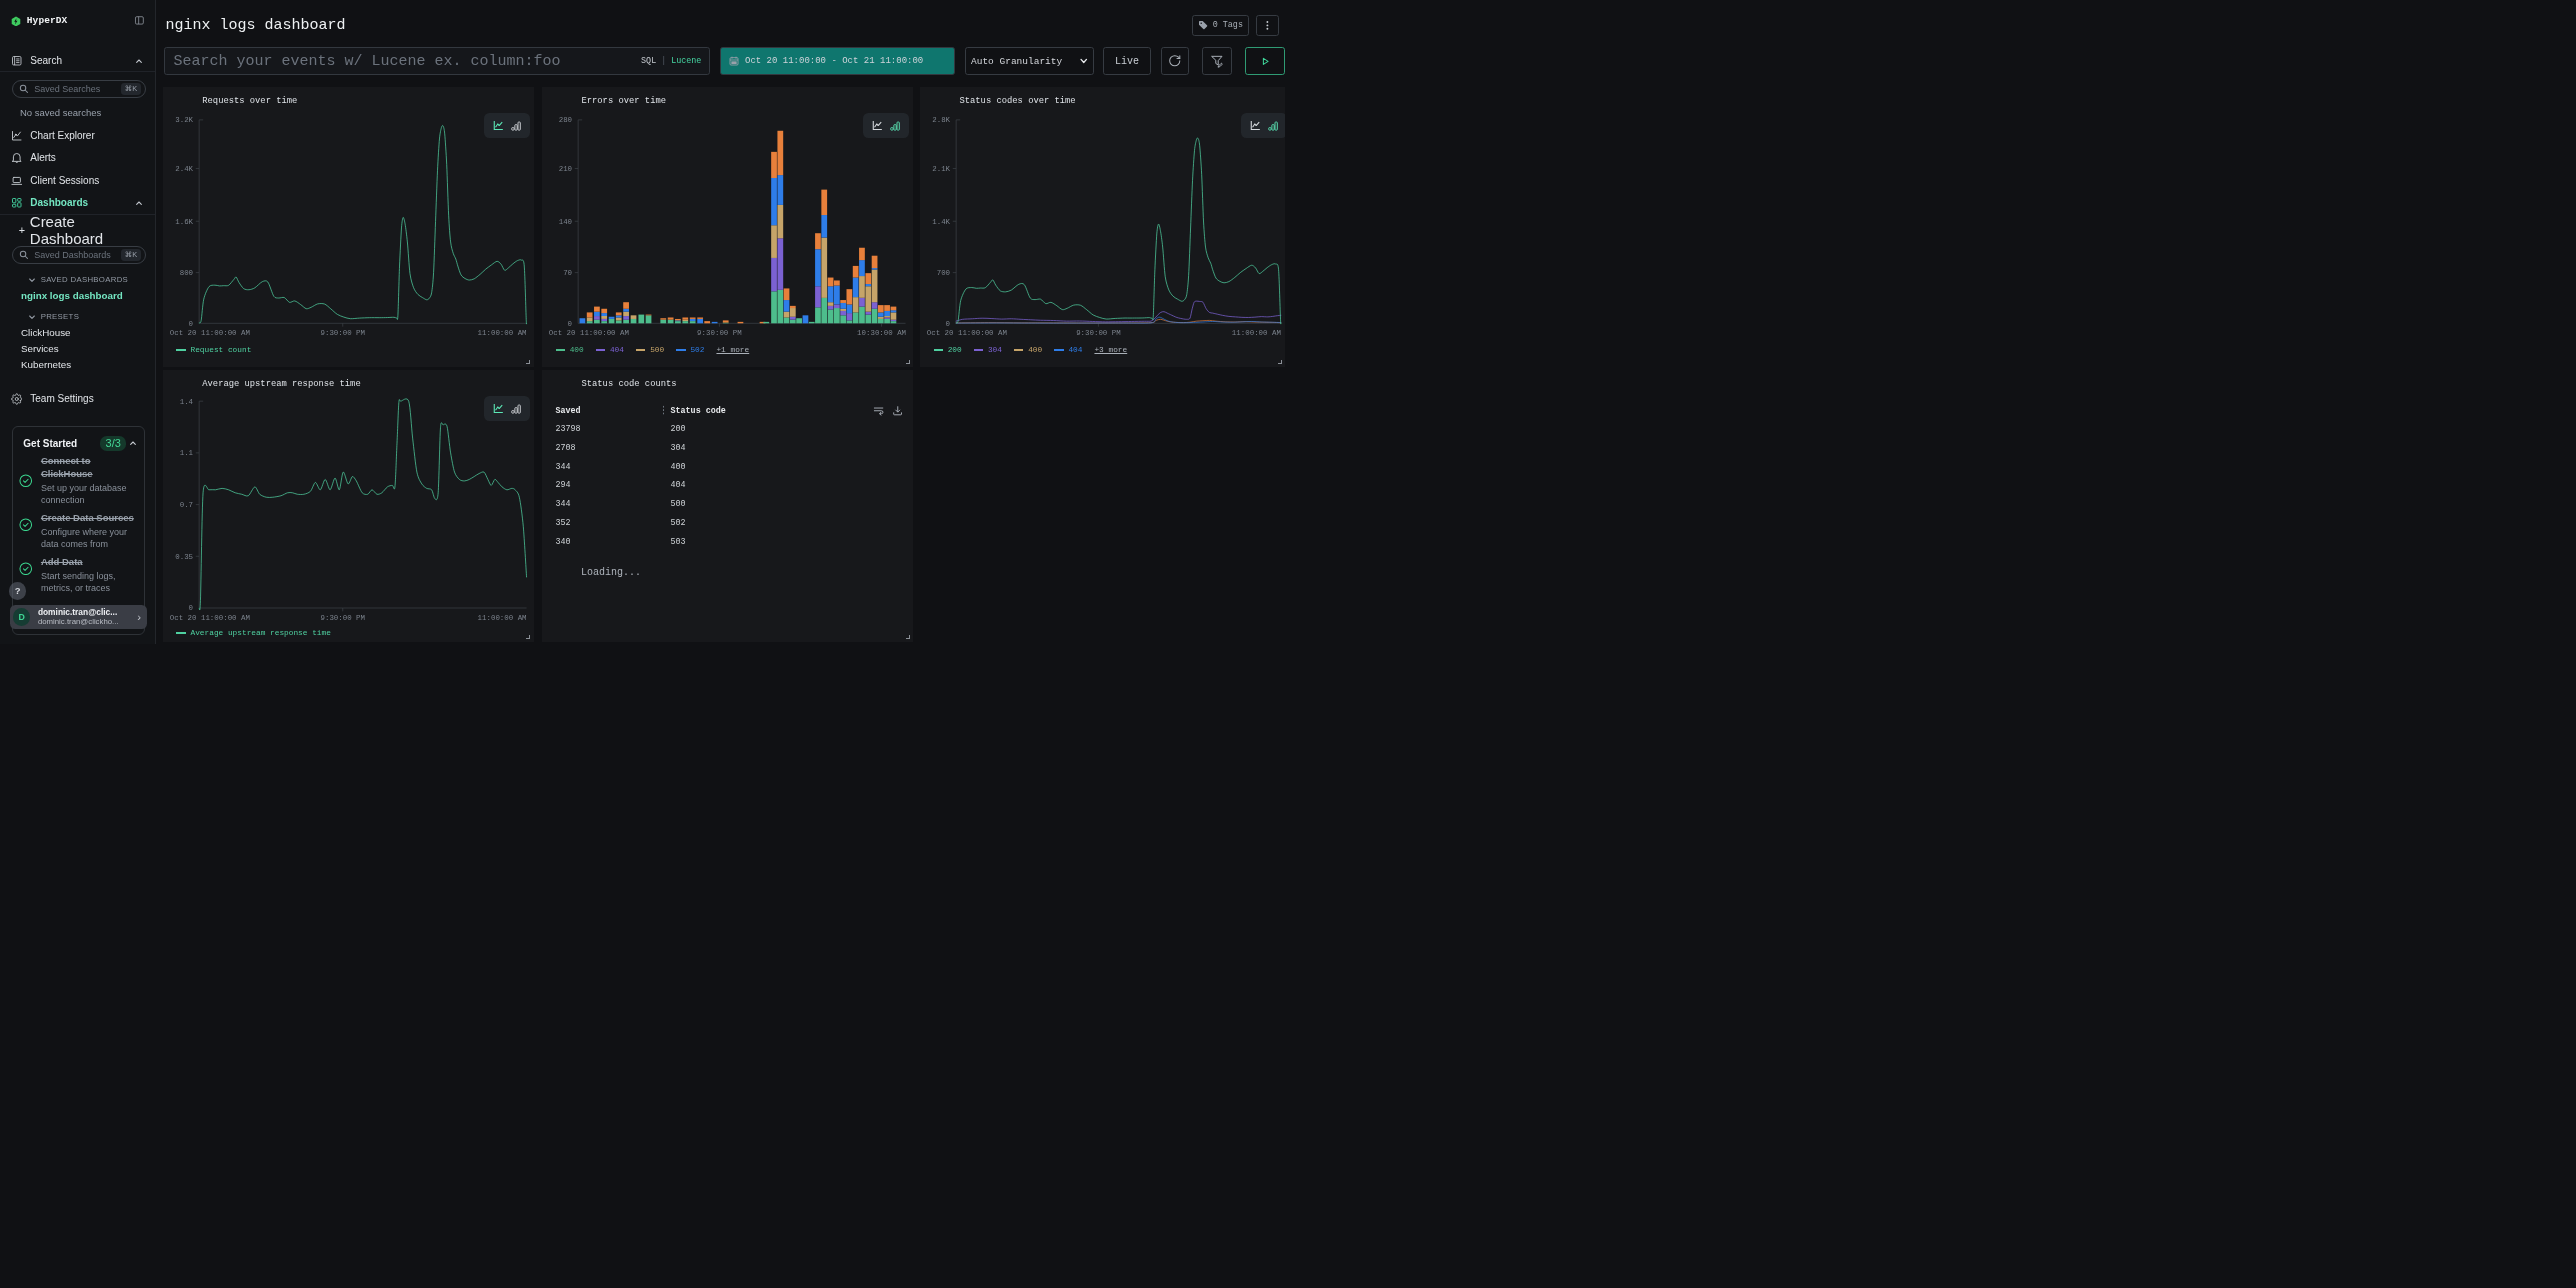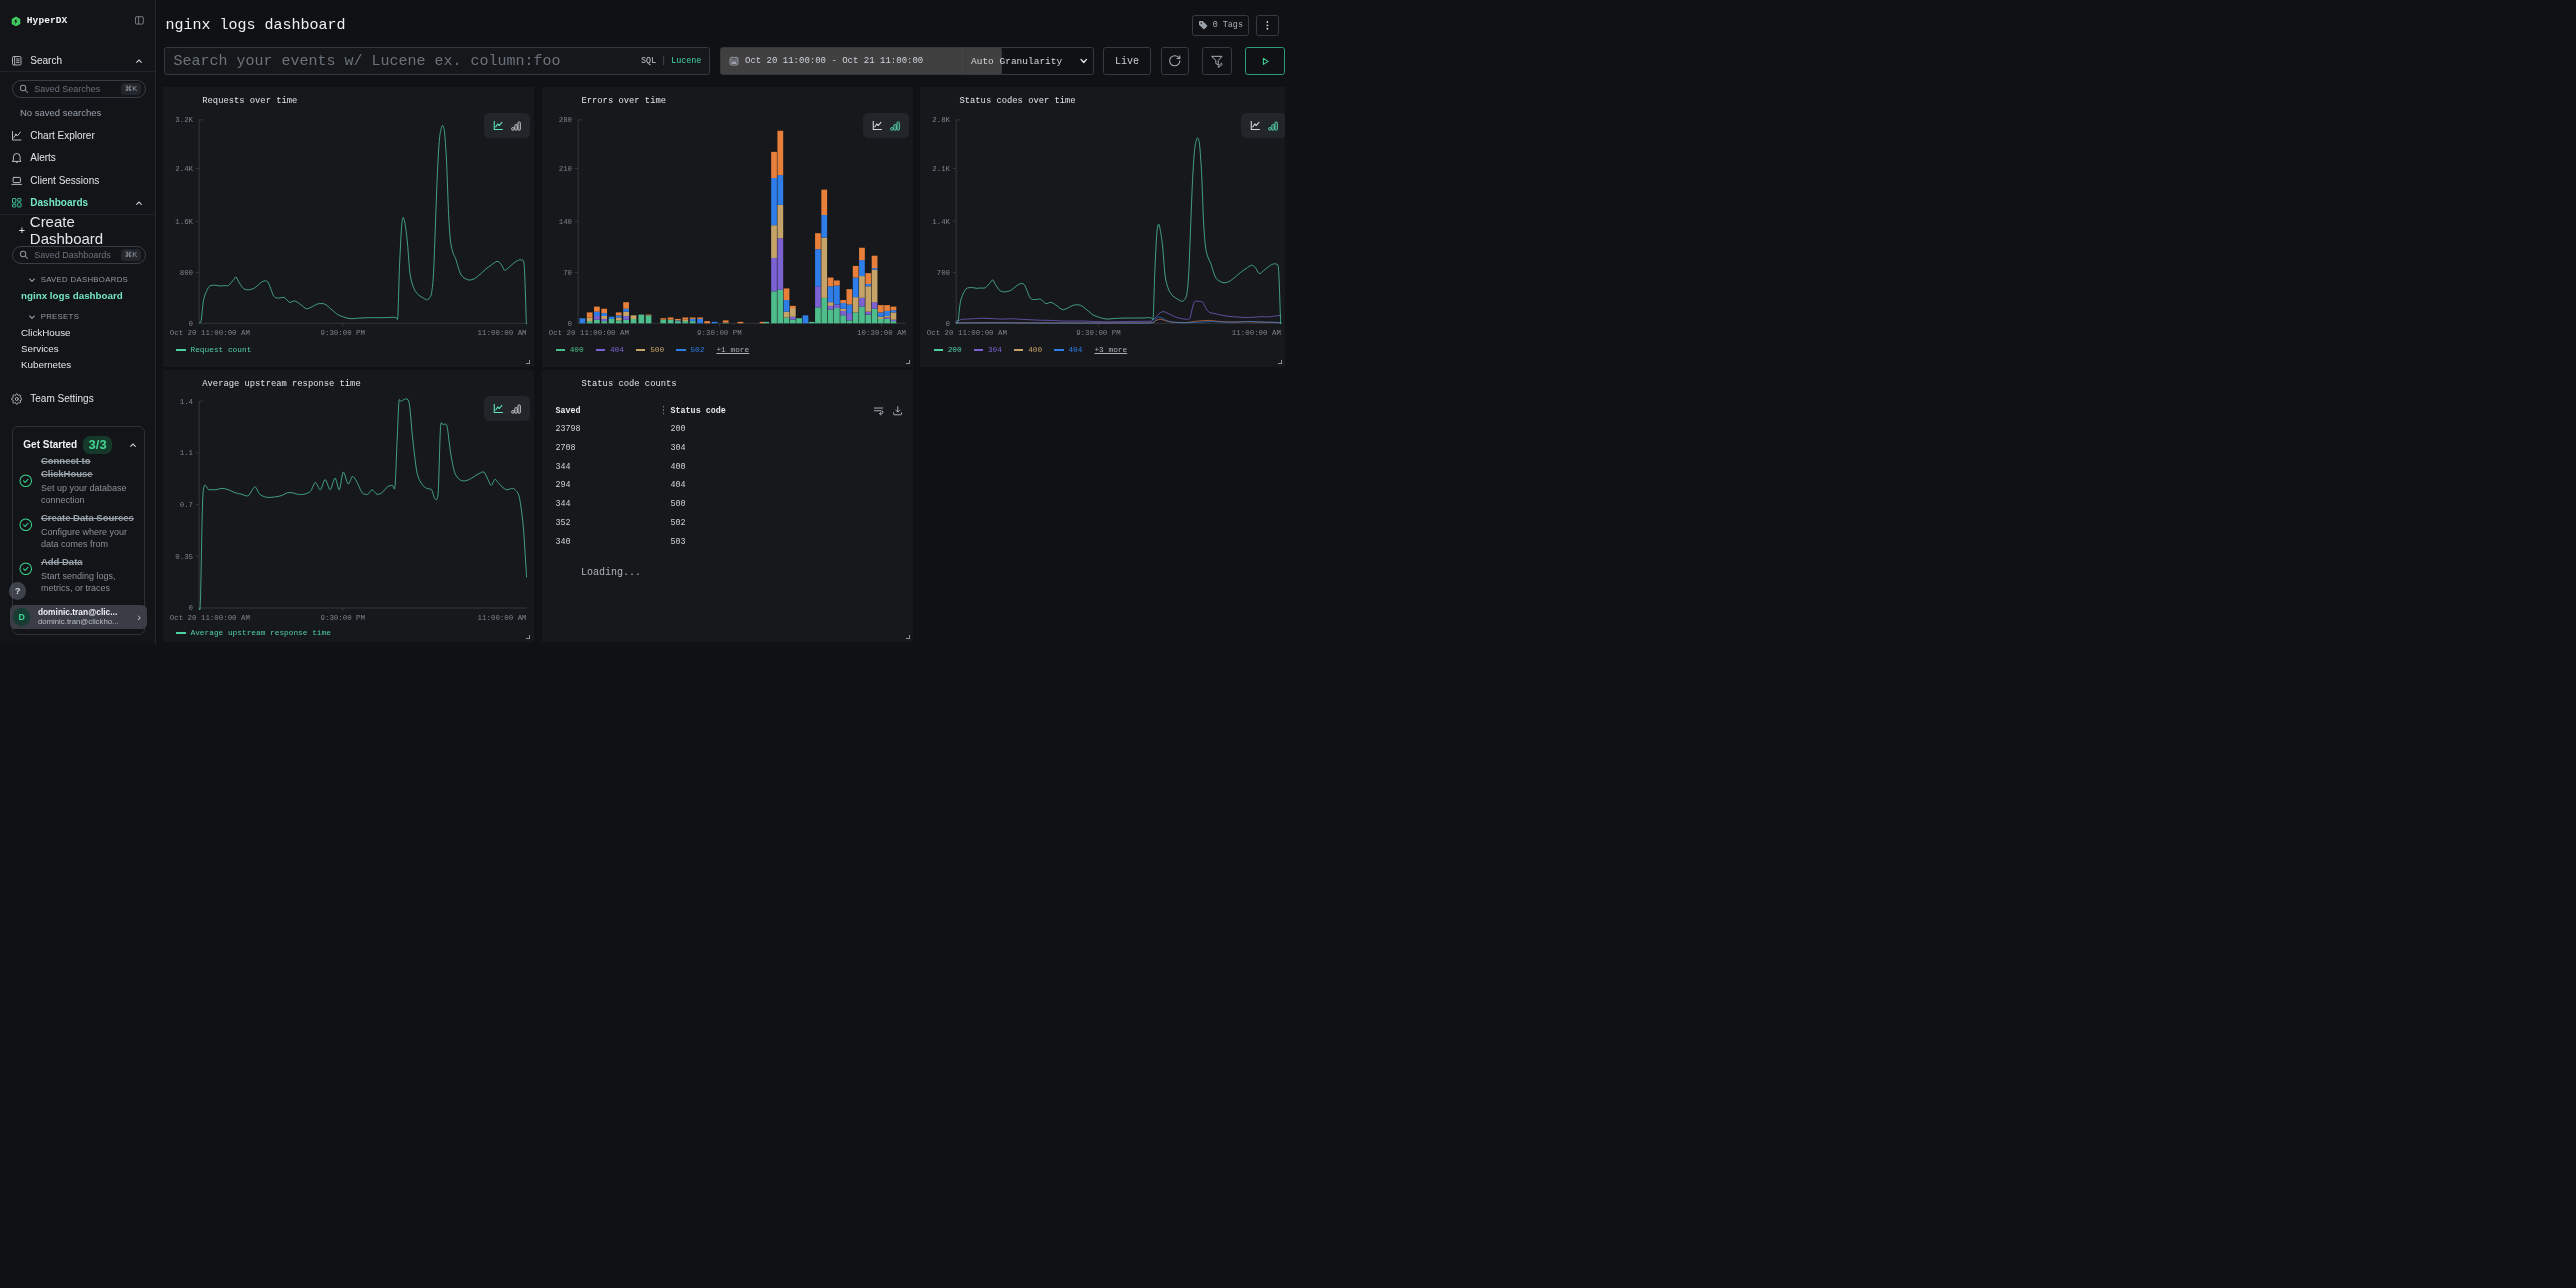--- a/index.html
+++ b/index.html
@@ -24,21 +24,21 @@
 .nosaved { position:absolute; left:20px; top:107px; color:#99a1ac; font-size:9.5px; }
 .plus { color:#dfe3e8; font-size:10.8px; margin-left:8px; font-weight:400; }
 .nlabel2 { font-size:15px; color:#e2e5e9; margin-left:4.7px; }
 .secrow { position:absolute; left:28px; height:9.5px; display:flex; align-items:center; gap:4.7px;
   color:#949ba5; font-size:7.8px; letter-spacing:0.3px; }
 .sitem { position:absolute; left:21px; font-size:9.8px; color:#e2e5e9; }
 .sitem.teal2 { color:#74e6c2; font-weight:700; font-size:9.8px; }
 .gscard { position:absolute; left:11.5px; top:426px; width:133px; height:209px; border:0.7px solid #2e3237; border-radius:6px; }
 .gshead { position:absolute; top:8.8px; left:10.8px; right:6.8px; display:flex; align-items:center; }
 .gstitle { color:#f0f2f5; font-size:10px; font-weight:700; }
-.gspill { background:#15392b; color:#43d795; font-size:13px; font-weight:700; border-radius:6.8px; padding:1.7px 5.4px; margin-left:6px; }
+.gspill { background:#15392b; color:#43d795; font-size:11px; font-weight:400; border-radius:6.8px; padding:1.7px 5.4px; margin-left:23px; }
 .gschev { margin-left:auto; }
 .gsitem { position:absolute; left:6.8px; right:4px; }
 .gscheck { position:absolute; left:0; }
 .gst { margin-left:21.6px; color:#9aa2ac; font-size:9.5px; font-weight:700; line-height:13px; }
 .gst s { color:#9aa2ac; }
 .gss { margin-left:21.6px; color:#8a919b; font-size:9px; line-height:12px; margin-top:2px; }
 .help { position:absolute; left:8.8px; top:582px; width:17.6px; height:17.6px; border-radius:50%; background:rgba(96,102,114,0.55);
   color:#d6d9de; font-size:9.5px; font-weight:700; display:flex; align-items:center; justify-content:center; z-index:8; }
 .userchip { position:absolute; left:9.5px; top:605px; width:137px; height:24px; background:#3a3d45; border-radius:5.4px;
   display:flex; align-items:center; padding:0 5.4px 0 3.4px; z-index:7; }
@@ -55,21 +55,21 @@
   font-family:"Liberation Mono", monospace; color:#c9ced4; }
 .btn.tags { left:1036px; top:14.5px; width:57px; height:21.6px; font-size:8.4px; gap:4.7px; color:#aab0b8; }
 .btn.dots { left:1100px; top:15px; width:23px; height:21px; }
 .searchbar { position:absolute; left:8.4px; top:47px; width:546px; height:28px; background:#15171b;
   border:0.7px solid #33383f; border-radius:2.7px; display:flex; align-items:center; padding:0 8px; font-family:"Liberation Mono", monospace; }
 .ph { color:#6b727c; font-size:15px; }
 .sql { margin-left:auto; font-size:8.4px; }
 .sql b { color:#c6cbd1; font-weight:normal; }
 .sql i { color:#565c66; font-style:normal; }
 .sql em { color:#46d7a4; font-style:normal; }
-.datebox { position:absolute; left:564px; top:47px; width:282px; height:28px; background:#404040; border:0.7px solid #33383f;
+.datebox { position:absolute; left:564px; top:47px; width:235px; height:28px; background:#0f766e; border:0.7px solid #33383f;
   border-radius:2.7px; display:flex; align-items:center; padding:4px 8px; gap:6px; font-family:"Liberation Mono", monospace; font-size:9px; color:#ced3d9; white-space:nowrap; }
 .granbox { position:absolute; left:809px; top:47px; width:129px; height:28px; border:0.7px solid #363b42; border-radius:2.7px;
   display:flex; align-items:center; padding:0 5px; font-family:"Liberation Mono", monospace; font-size:9.5px; color:#d4d7dc; }
 .granbox svg { margin-left:auto; }
 .btn.live { left:947px; top:47px; width:48px; height:28px; font-size:10px; }
 .btn.sq { top:47px; width:28px; height:28px; }
 .btn.refresh { left:1005px; }
 .btn.filter { left:1046px; width:30px; }
 .btn.playbtn { left:1089px; top:47px; width:40px; height:28px; border-color:#2f9b74; }
 

